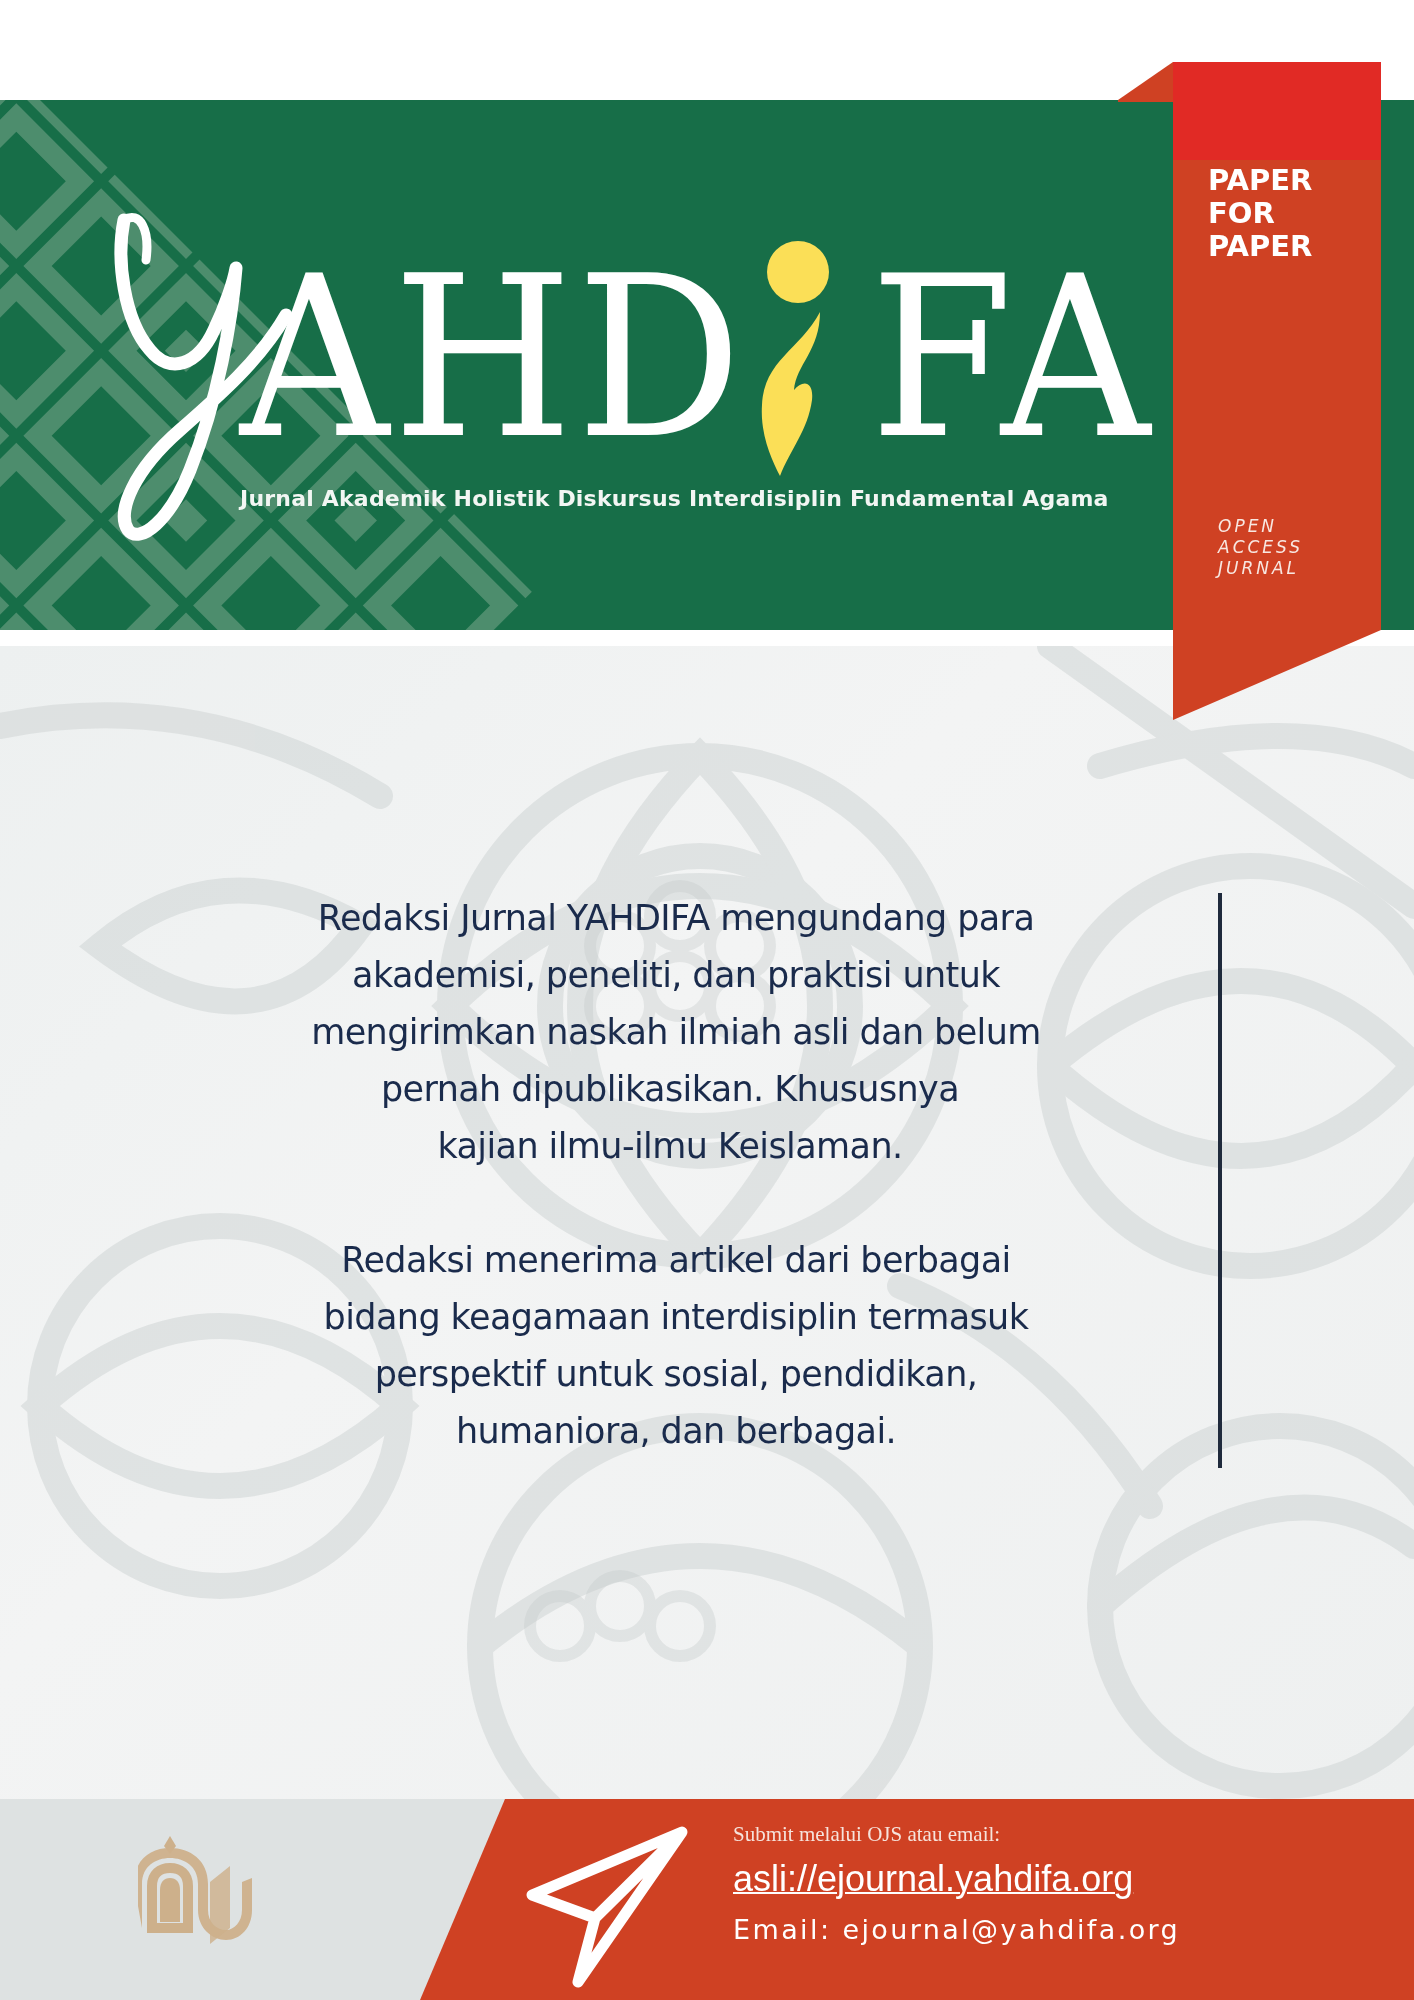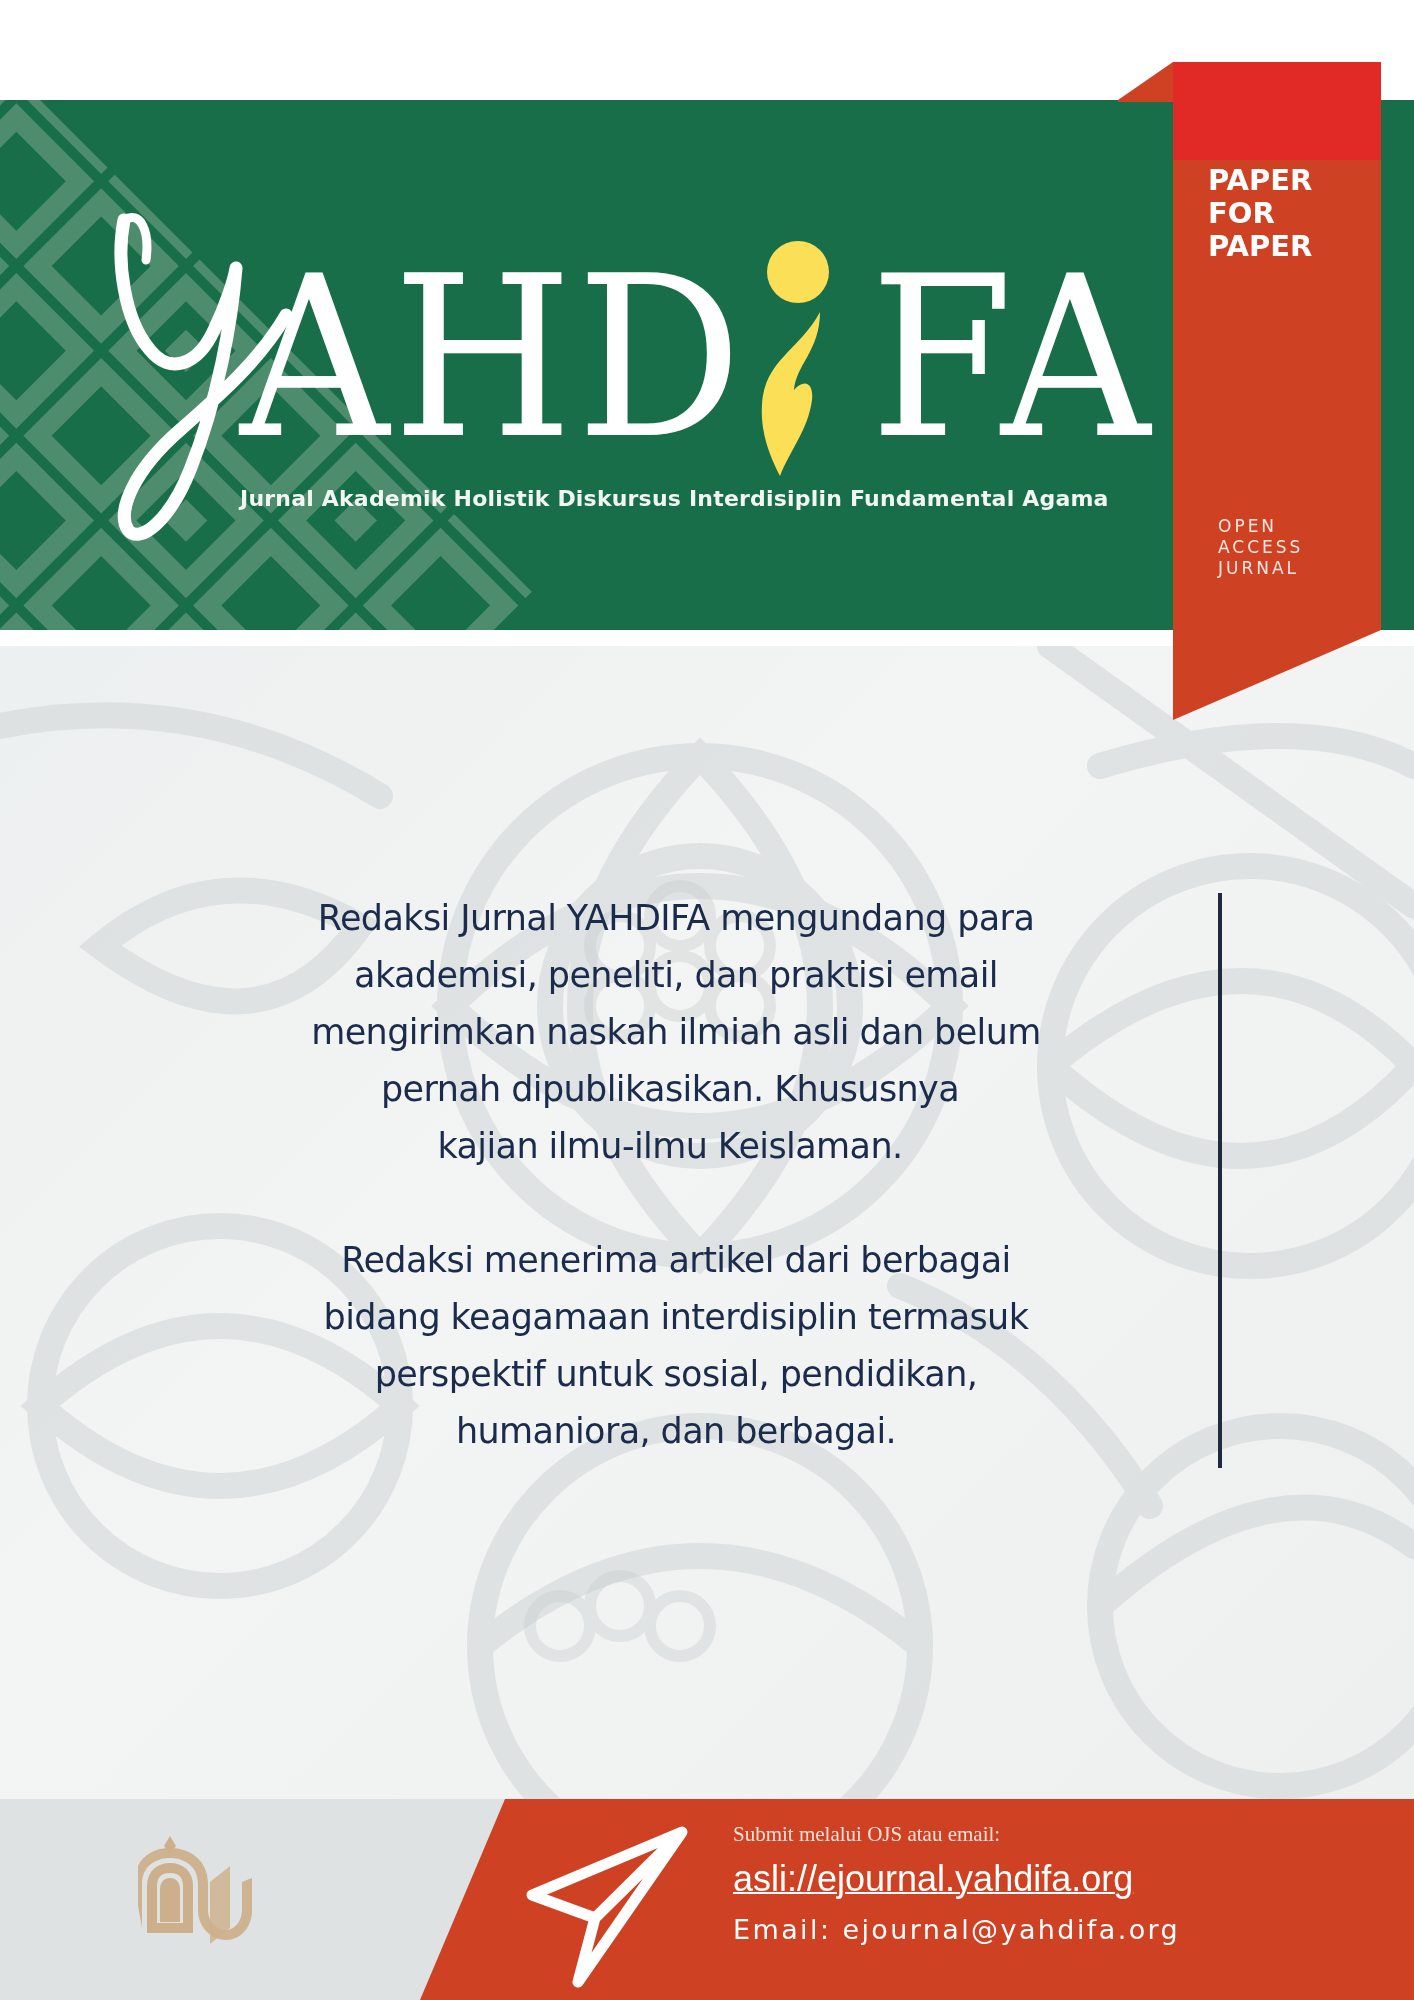--- a/index.html
+++ b/index.html
@@ -57,21 +57,21 @@
     left: 1208px; top: 164px; width: 160px;
     font-family: "DejaVu Sans", sans-serif; font-weight: bold;
     font-size: 29px; line-height: 33px; color: #ffffff;
   }
   #cfp-text div { display: block; }
   #oa-text {
     left: 1218px; top: 516px; width: 140px;
     font-family: "DejaVu Sans", sans-serif; font-size: 17px;
     line-height: 21px; letter-spacing: 3px; color: #f8e7e1;
   }
-  #oa-text div { display: block; }
+  #oa-text div { display: block; font-style: italic; }
 
   
   #body-text {
     left: 200px; top: 890px; width: 952px;
     text-align: center; color: #1a2b4c;
     font-family: "DejaVu Sans", sans-serif; font-size: 35px; line-height: 57px;
     letter-spacing: -0.6px;
   }
   .para { margin: 0; }
   .para + .para { margin-top: 57px; }
@@ -256,21 +256,21 @@
 </div>
 <div id="oa-text" class="abs">
   <div>OPEN</div>
   <div>ACCESS</div>
   <div>JURNAL</div>
 </div>
 
 <div id="body-text" class="abs">
   <p class="para">
     <span class="line">Redaksi Jurnal YAHDIFA mengundang para</span>
-    <span class="line">akademisi, peneliti, dan praktisi email</span>
+    <span class="line">akademisi, peneliti, dan praktisi untuk</span>
     <span class="line">mengirimkan naskah ilmiah asli dan belum</span>
     <span class="line" style="padding-right:12px">pernah dipublikasikan.  Khususnya</span>
     <span class="line" style="padding-right:12px">kajian ilmu-ilmu Keislaman.</span>
   </p>
   <p class="para">
     <span class="line">Redaksi menerima artikel dari berbagai</span>
     <span class="line">bidang keagamaan interdisiplin termasuk</span>
     <span class="line">perspektif untuk sosial, pendidikan,</span>
     <span class="line">humaniora, dan berbagai.</span>
   </p>

